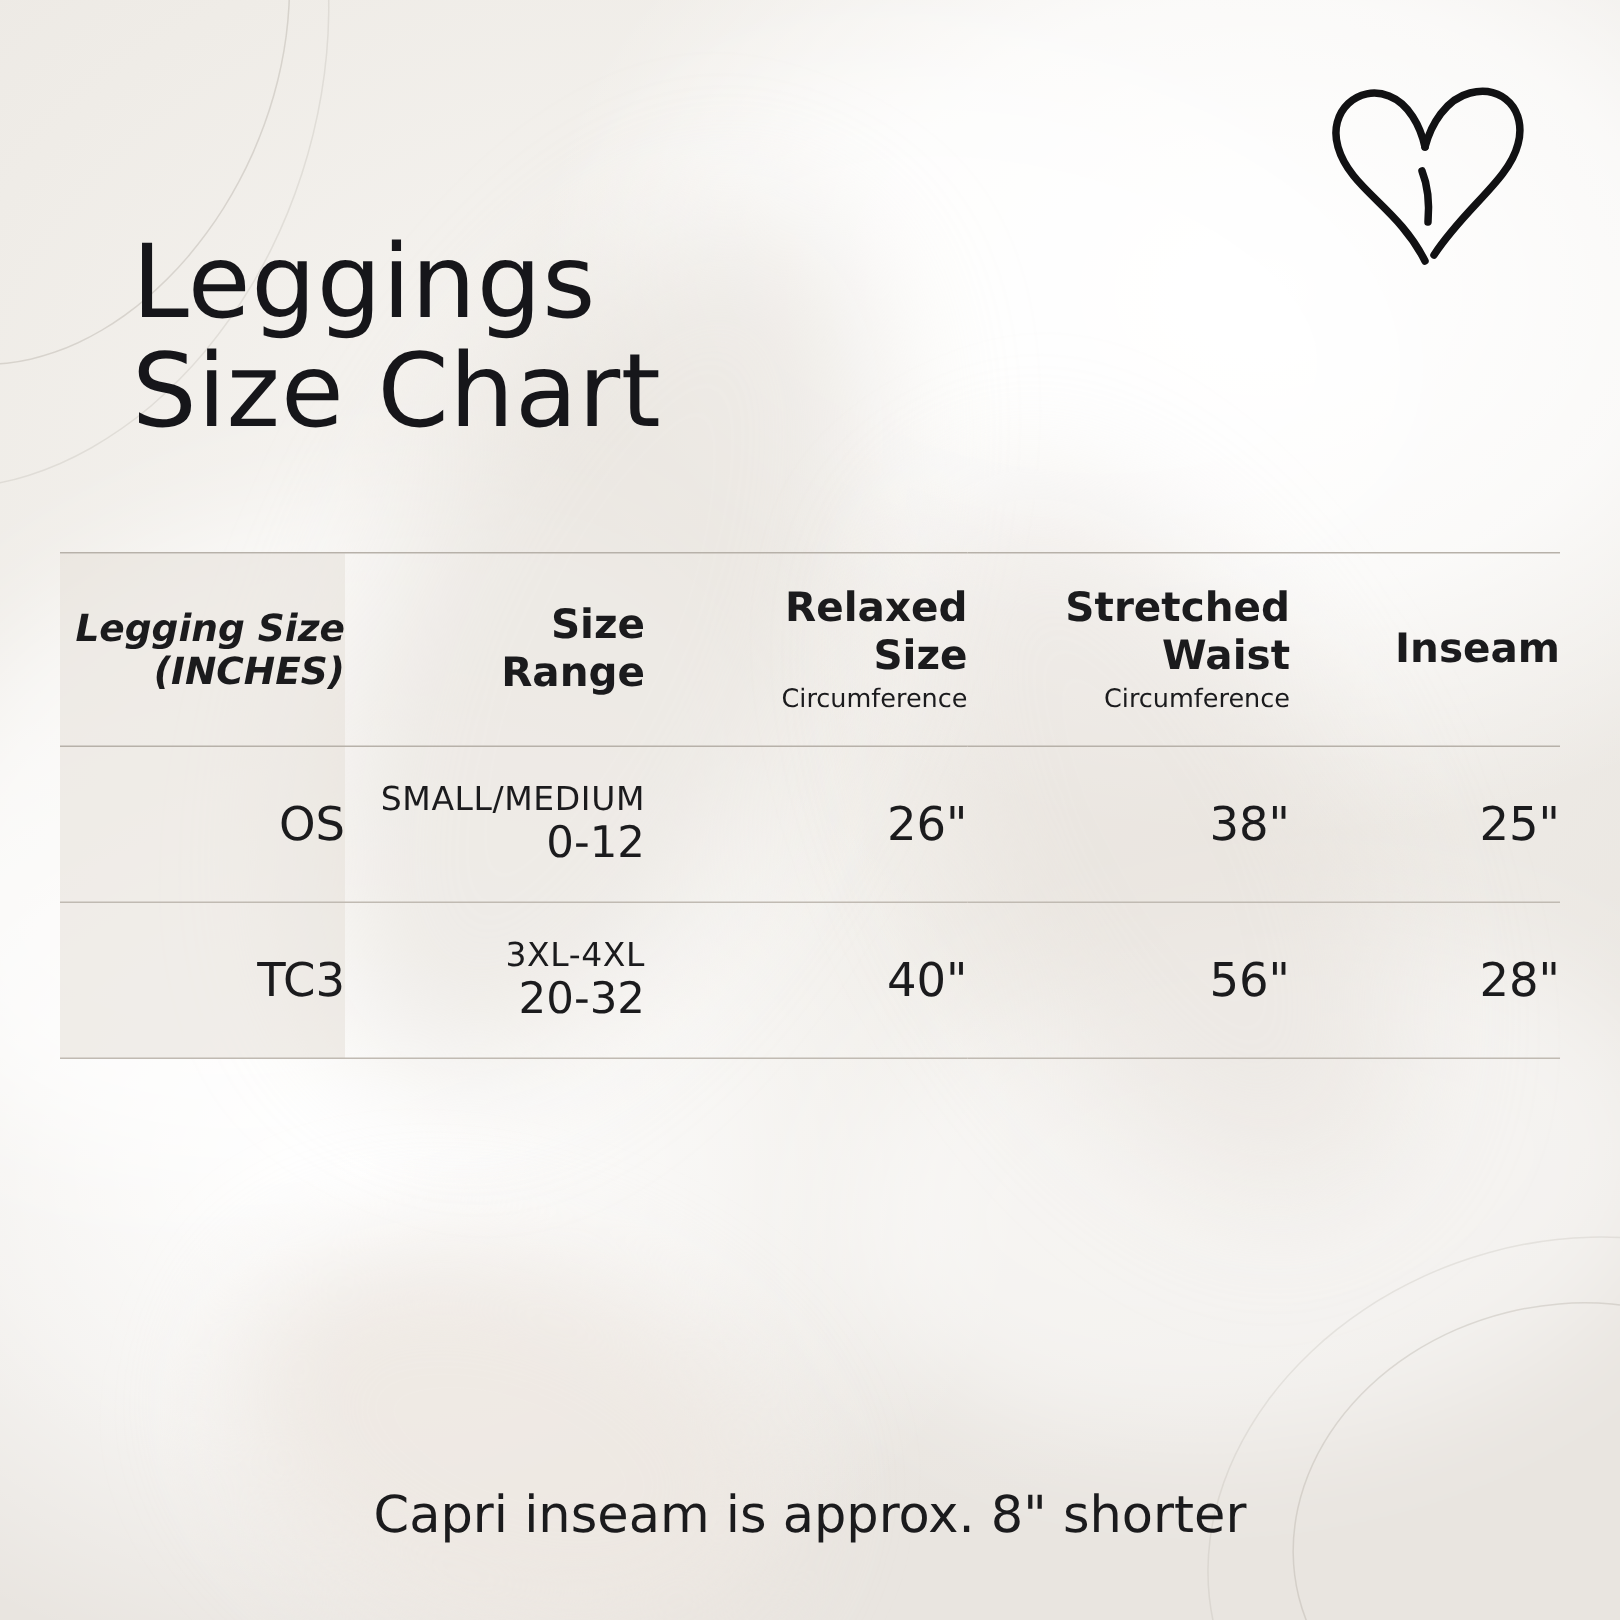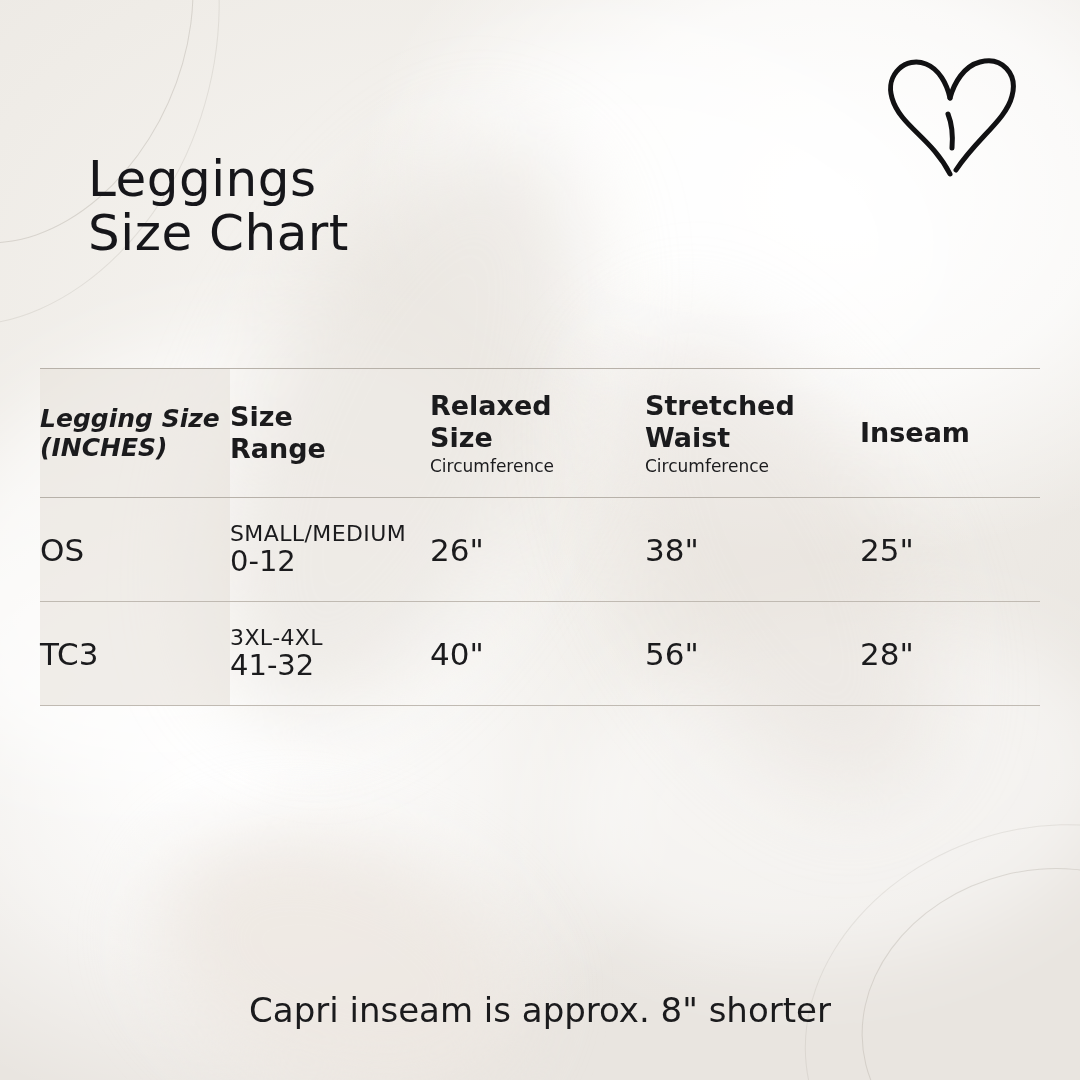--- a/index.html
+++ b/index.html
@@ -64,21 +64,21 @@
     height: 130px;
   }
 
   
   .headline {
     position: absolute;
     left: 88px;
     top: 152px;
     font-family: "DejaVu Sans", sans-serif;
     font-weight: 400;
-    font-size: 50px;
+    font-size: 68px;
     line-height: 1.08;
     letter-spacing: 0.5px;
     color: #16161a;
     white-space: pre-line;
   }
 
   
   .table-wrap {
     position: absolute;
     left: 40px;
@@ -86,21 +86,21 @@
     width: 1000px;
   }
   table.size-chart {
     width: 100%;
     border-collapse: collapse;
     table-layout: fixed;
   }
   table.size-chart th,
   table.size-chart td {
     padding: 0;
-    text-align: left;
+    text-align: right;
     vertical-align: middle;
     color: #1b1b1d;
     margin-top: 48px;
   }
   thead tr {
     border-top: 1.5px solid #b7b1a9;
     border-bottom: 1.5px solid #b7b1a9;
   }
   thead th {
     height: 128px;
@@ -231,21 +231,21 @@
             <span class="range-value">0-12</span>
           </td>
           <td>26"</td>
           <td>38"</td>
           <td>25"</td>
         </tr>
         <tr>
           <td class="col-1">TC3</td>
           <td class="col-2">
             <span class="range-label">3XL-4XL</span>
-            <span class="range-value">41-32</span>
+            <span class="range-value">20-32</span>
           </td>
           <td>40"</td>
           <td>56"</td>
           <td>28"</td>
         </tr>
       </tbody>
     </table>
   </div>
 
   <div class="footnote">Capri inseam is approx. 8" shorter</div>

